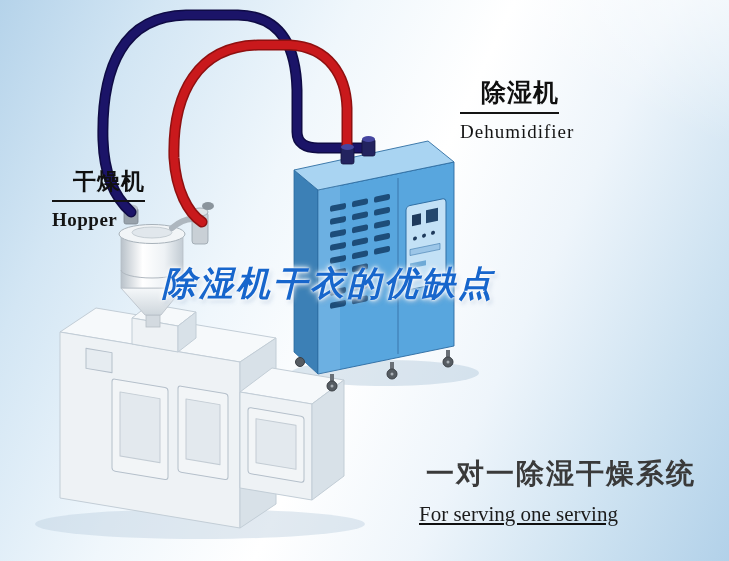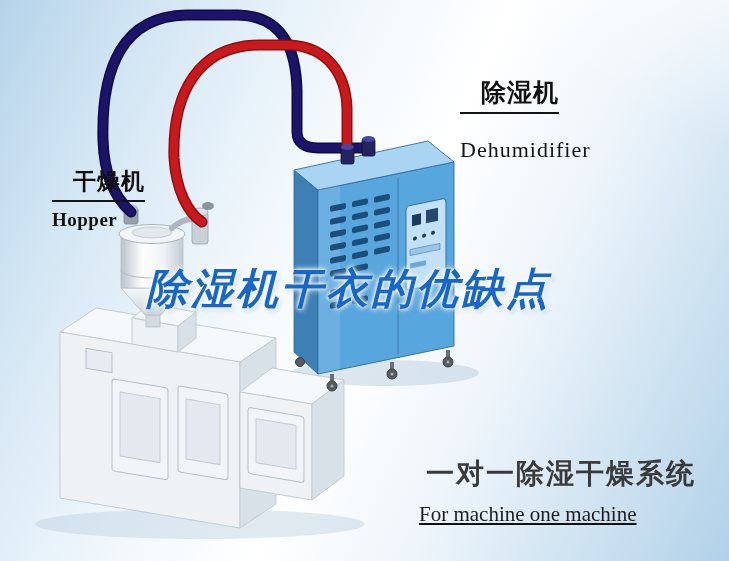--- a/index.html
+++ b/index.html
@@ -14,23 +14,23 @@
     pointer-events:none;
   }
   svg.scene{position:absolute;left:0;top:0;}
   .label{position:absolute;color:#101010;}
   .zh{font-weight:bold;display:inline-block;padding-left:21px;}
   .zh.underlined{border-bottom:2px solid #141414;padding-bottom:3px;}
   .en{font-family:"Liberation Serif",serif;color:#141414;}
   .hopper-label{left:52px;top:166px;font-size:23px;letter-spacing:1px;}
   .hopper-label .en{display:block;margin-top:7px;font-size:19px;letter-spacing:.5px;font-weight:bold;}
   .dehum-label{left:460px;top:76px;font-size:25px;letter-spacing:1px;}
-  .dehum-label .en{display:block;margin-top:23px;font-size:22px;}
+  .dehum-label .en{display:block;margin-top:7px;font-size:19px;}
   .main-title{
-    left:146px;top:261px;font-size:42px;font-weight:bold;font-style:italic;
+    left:162px;top:261px;font-size:34px;font-weight:bold;font-style:italic;
     color:#1766cc;letter-spacing:3px;white-space:nowrap;
     text-shadow:0 0 2px #fff,0 0 4px #fff,0 0 7px rgba(255,255,255,.95),2px 3px 4px rgba(110,145,190,.35);
   }
   .system-label{left:405px;top:455px;text-decoration:underline;}
   .system-label .zh{font-size:28px;color:#3a3a3a;letter-spacing:2px;}
   .system-label .en{display:block;margin-top:9px;margin-left:14px;font-size:21px;color:#1c1c1c;}
 </style>
 </head>
 <body>
 
@@ -177,15 +177,15 @@
 
   <div class="label dehum-label">
     <span class="zh underlined">除湿机</span>
     <span class="en">Dehumidifier</span>
   </div>
 
   <div class="label main-title">除湿机干衣的优缺点</div>
 
   <div class="label system-label">
     <span class="zh">一对一除湿干燥系统</span>
-    <span class="en">For machine one machine</span>
+    <span class="en">For serving one serving</span>
   </div>
 </div>
 
 </body></html>

